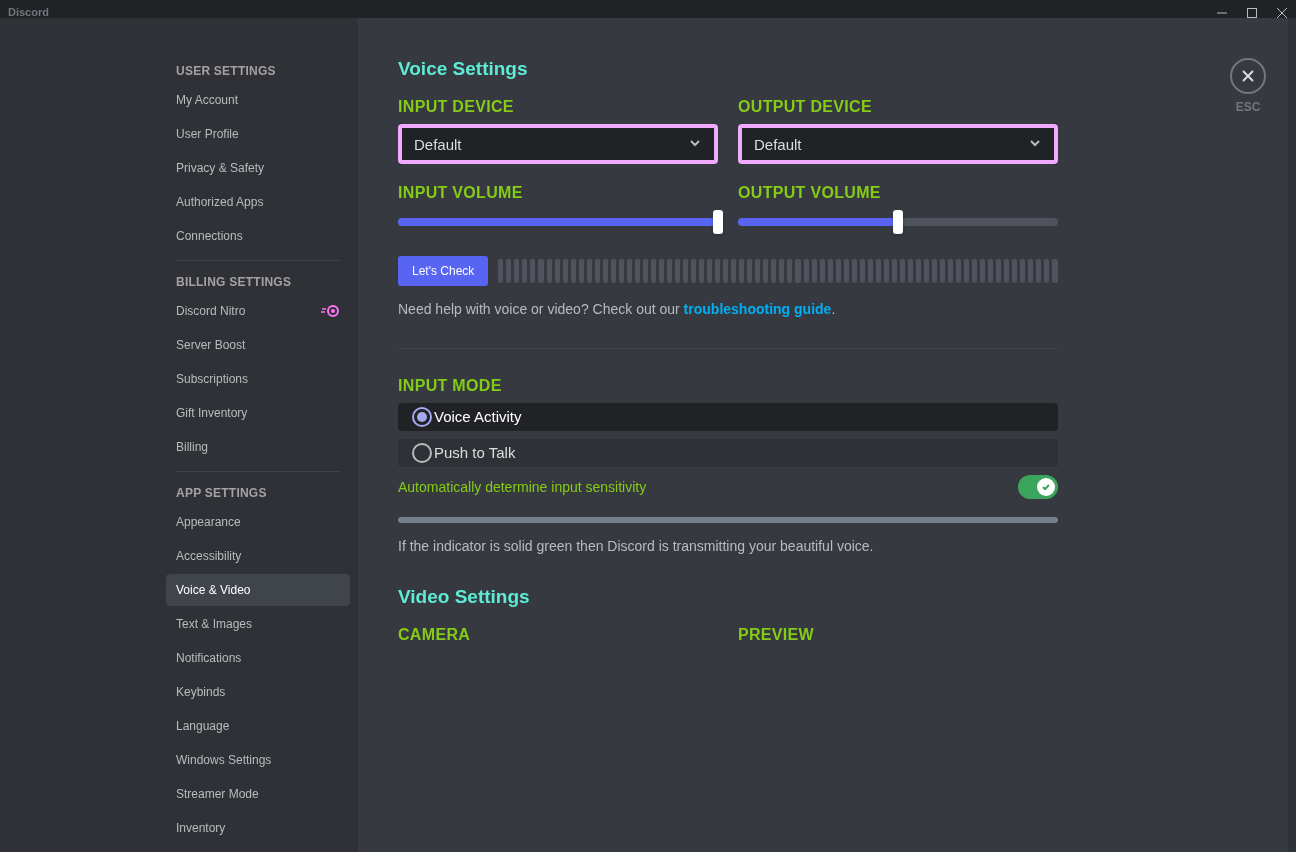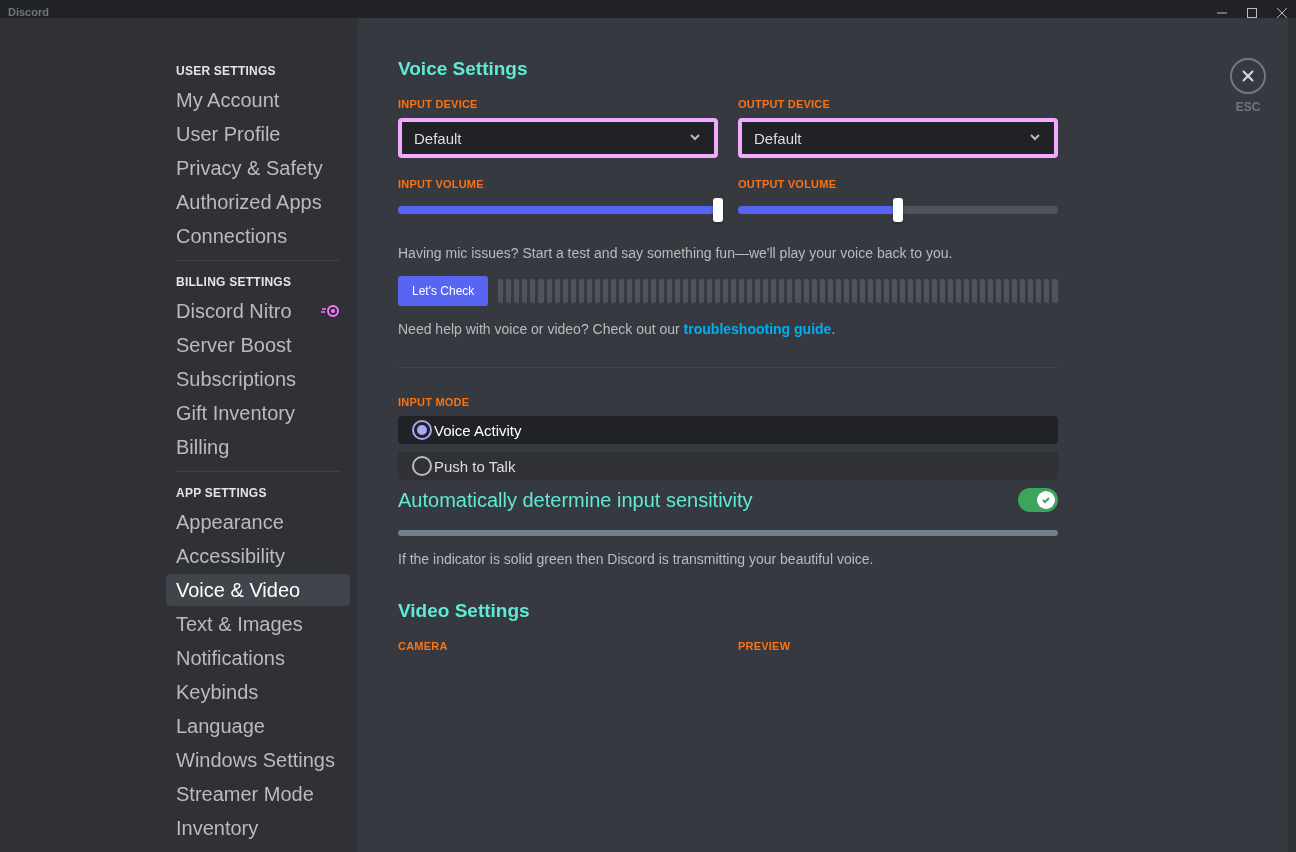--- a/index.html
+++ b/index.html
@@ -36,32 +36,32 @@
     justify-content: flex-end;
     overflow-y: auto;
   }
   .sidebar {
     width: 200px;
     padding: 40px 8px 40px 8px;
   }
   .sidebar-header {
     font-size: 12px;
     font-weight: 700;
-    color: #e5e5e5;
+    color: #a3a3a3;
     padding: 6px 10px;
     text-transform: uppercase;
     letter-spacing: 0.02em;
   }
   .sidebar-item {
     padding: 6px 10px;
     margin-bottom: 2px;
     border-radius: 4px;
     color: #b9bbbe;
     cursor: pointer;
-    font-size: 20px;
+    font-size: 12px;
     line-height: 20px;
     display: flex;
     align-items: center;
     justify-content: space-between;
   }
   .sidebar-item.active { background: #40444b; color: #fff; }
   .sidebar-divider {
     height: 1px;
     background: #3f4147;
     margin: 8px 10px;
@@ -105,23 +105,23 @@
   h1.page-title {
     color: #5eead4;
     font-size: 19px;
     font-weight: 600;
     margin-bottom: 18px;
   }
   h1.page-title.vid { margin-top: 30px; }
   .row { display: flex; gap: 20px; }
   .col { flex: 1; }
   .field-label {
-    font-size: 11px;
+    font-size: 16px;
     font-weight: 700;
-    color: #f97316;
+    color: #84cc16;
     text-transform: uppercase;
     margin-bottom: 8px;
     letter-spacing: 0.02em;
   }
   .select {
     background: #202225;
     border: 4px solid #f0abfc;
     border-radius: 4px;
     height: 40px;
     padding: 0 12px;
@@ -218,21 +218,21 @@
     border-radius: 50%;
     display: none;
   }
   .radio-box.selected .radio-dot { display: block; }
   .toggle-row {
     display: flex;
     align-items: center;
     justify-content: space-between;
     margin-top: 4px;
   }
-  .toggle-row-label { color: #5eead4; font-size: 20px;}
+  .toggle-row-label { color: #84cc16; font-size: 14px;}
   .toggle {
     width: 40px; height: 24px;
     background: #3ba55d;
     border-radius: 14px;
     position: relative;
     cursor: pointer;
   }
   .toggle-knob {
     position: absolute;
     right: 3px; top: 3px;
@@ -413,21 +413,20 @@
           <div class="slider-wrap">
             <div class="slider-track">
               <div class="slider-fill" id="out-vol-fill" style="width: 50%;"></div>
               <div class="slider-thumb" id="out-vol-thumb" style="left: 50%;"></div>
             </div>
           </div>
         </div>
       </div>
 
       <div style="margin-top:22px;">
-        <div class="help-text">Having mic issues? Start a test and say something fun—we'll play your voice back to you.</div>
         <div class="mic-test-row">
           <button class="btn-primary">Let's Check</button>
           <div class="mic-meter" id="mic-meter">
               <span></span>
               <span></span>
               <span></span>
               <span></span>
               <span></span>
               <span></span>
               <span></span>

